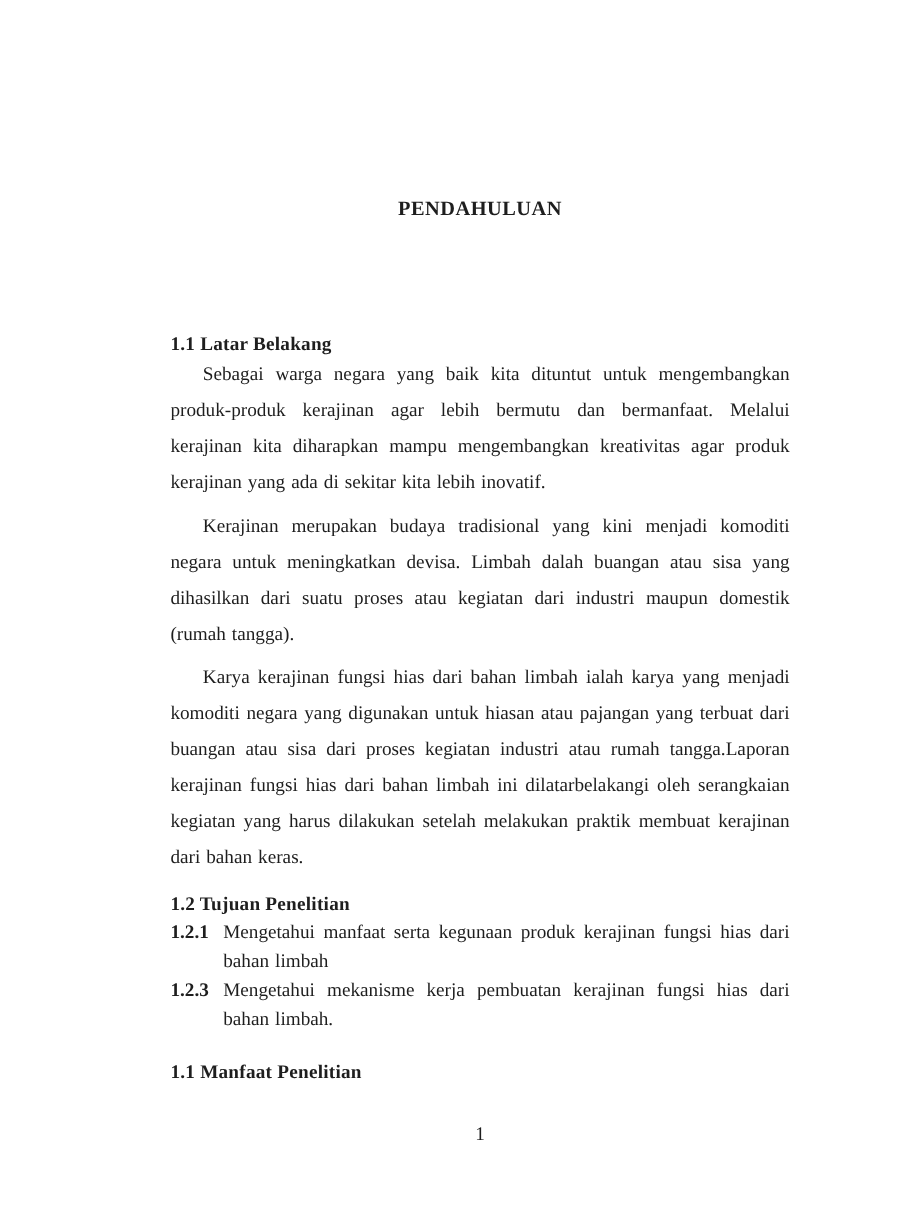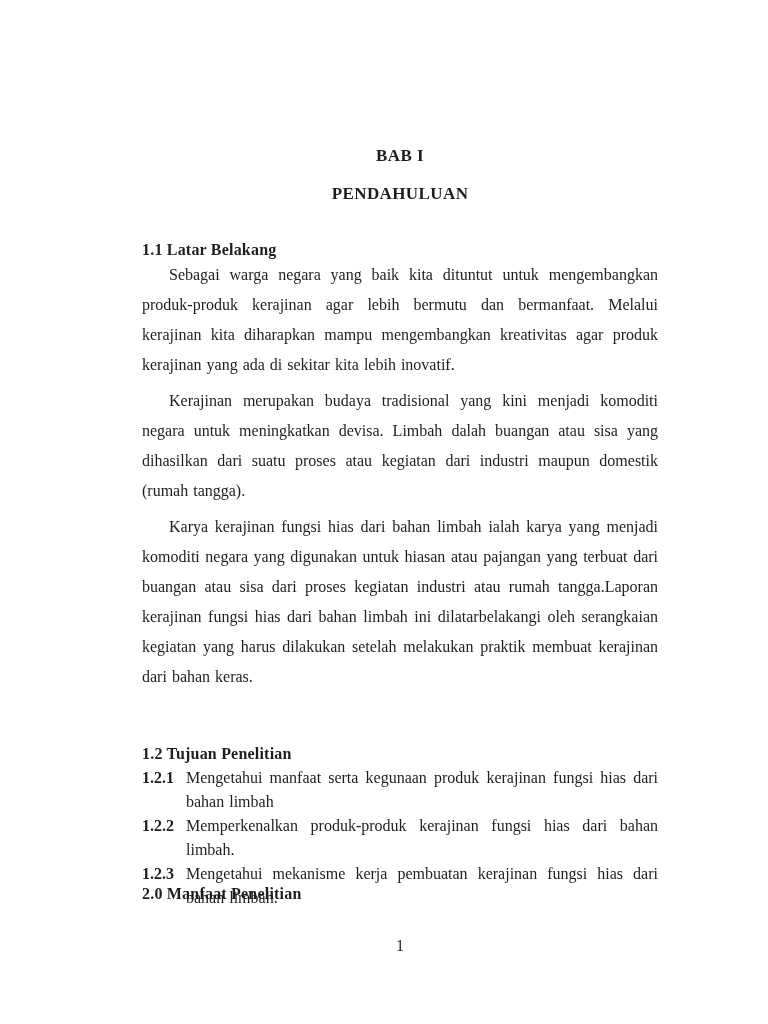--- a/index.html
+++ b/index.html
@@ -23,21 +23,21 @@
     letter-spacing:0.4px;
   }
   .chapter-subtitle { margin-top:18px; }
   .h-sec {
     margin:0;
     font-size:16px;
     font-weight:bold;
     line-height:20px;
     letter-spacing:0.2px;
   }
-  .sec1 { margin-top:36px; }
+  .sec1 { margin-top:94px; }
   .para {
     margin:0;
     text-align:justify;
     text-indent:27px;
     line-height:30px;
     word-spacing:1px;
   }
   .para.first { margin-top:14px; }
   .para + .para { margin-top:6px; }
   .content-objectives {
@@ -63,48 +63,43 @@
     text-align:center;
     line-height:20px;
   }
 </style>
 </head>
 <body>
 
 <div class="page">
 
   <div class="content-main">
-    <div class="chapter-title">BAB I</div>
     <div class="chapter-subtitle">PENDAHULUAN</div>
 
     <h2 class="h-sec sec1">1.1 Latar Belakang</h2>
 
     <p class="para">Sebagai warga negara yang baik kita dituntut untuk mengembangkan produk-produk kerajinan agar lebih bermutu dan bermanfaat. Melalui kerajinan kita diharapkan mampu mengembangkan kreativitas agar produk kerajinan yang ada di sekitar kita lebih inovatif.</p>
     <p class="para first">Kerajinan merupakan budaya tradisional yang kini menjadi komoditi negara untuk meningkatkan devisa. Limbah dalah buangan atau sisa yang dihasilkan dari suatu proses atau kegiatan dari industri maupun domestik (rumah tangga).</p>
     <p class="para">Karya kerajinan fungsi hias dari bahan limbah ialah karya yang menjadi komoditi negara yang digunakan untuk hiasan atau pajangan yang terbuat dari buangan atau sisa dari proses kegiatan industri atau rumah tangga.Laporan kerajinan fungsi hias dari bahan limbah ini dilatarbelakangi oleh serangkaian kegiatan yang harus dilakukan setelah melakukan praktik membuat kerajinan dari bahan keras.</p>
   </div>
 
   <div class="content-objectives">
     <h2 class="h-sec">1.2 Tujuan Penelitian</h2>
 
     <div class="olist">
       <div class="oitem">
         <span class="onum">1.2.1</span>
         <span class="otext">Mengetahui manfaat serta kegunaan produk kerajinan fungsi hias dari bahan limbah</span>
       </div>
       <div class="oitem">
-        <span class="onum">1.2.2</span>
-        <span class="otext">Memperkenalkan produk-produk kerajinan fungsi hias dari bahan limbah.</span>
-      </div>
-      <div class="oitem">
         <span class="onum">1.2.3</span>
         <span class="otext">Mengetahui mekanisme kerja pembuatan kerajinan fungsi hias dari bahan limbah.</span>
       </div>
     </div>
   </div>
 
   <div class="content-benefits">
-    <h2 class="h-sec">2.0 Manfaat Penelitian</h2>
+    <h2 class="h-sec">1.1 Manfaat Penelitian</h2>
   </div>
 
   <div class="page-number">1</div>
 
 </div>
 
 </body></html>

